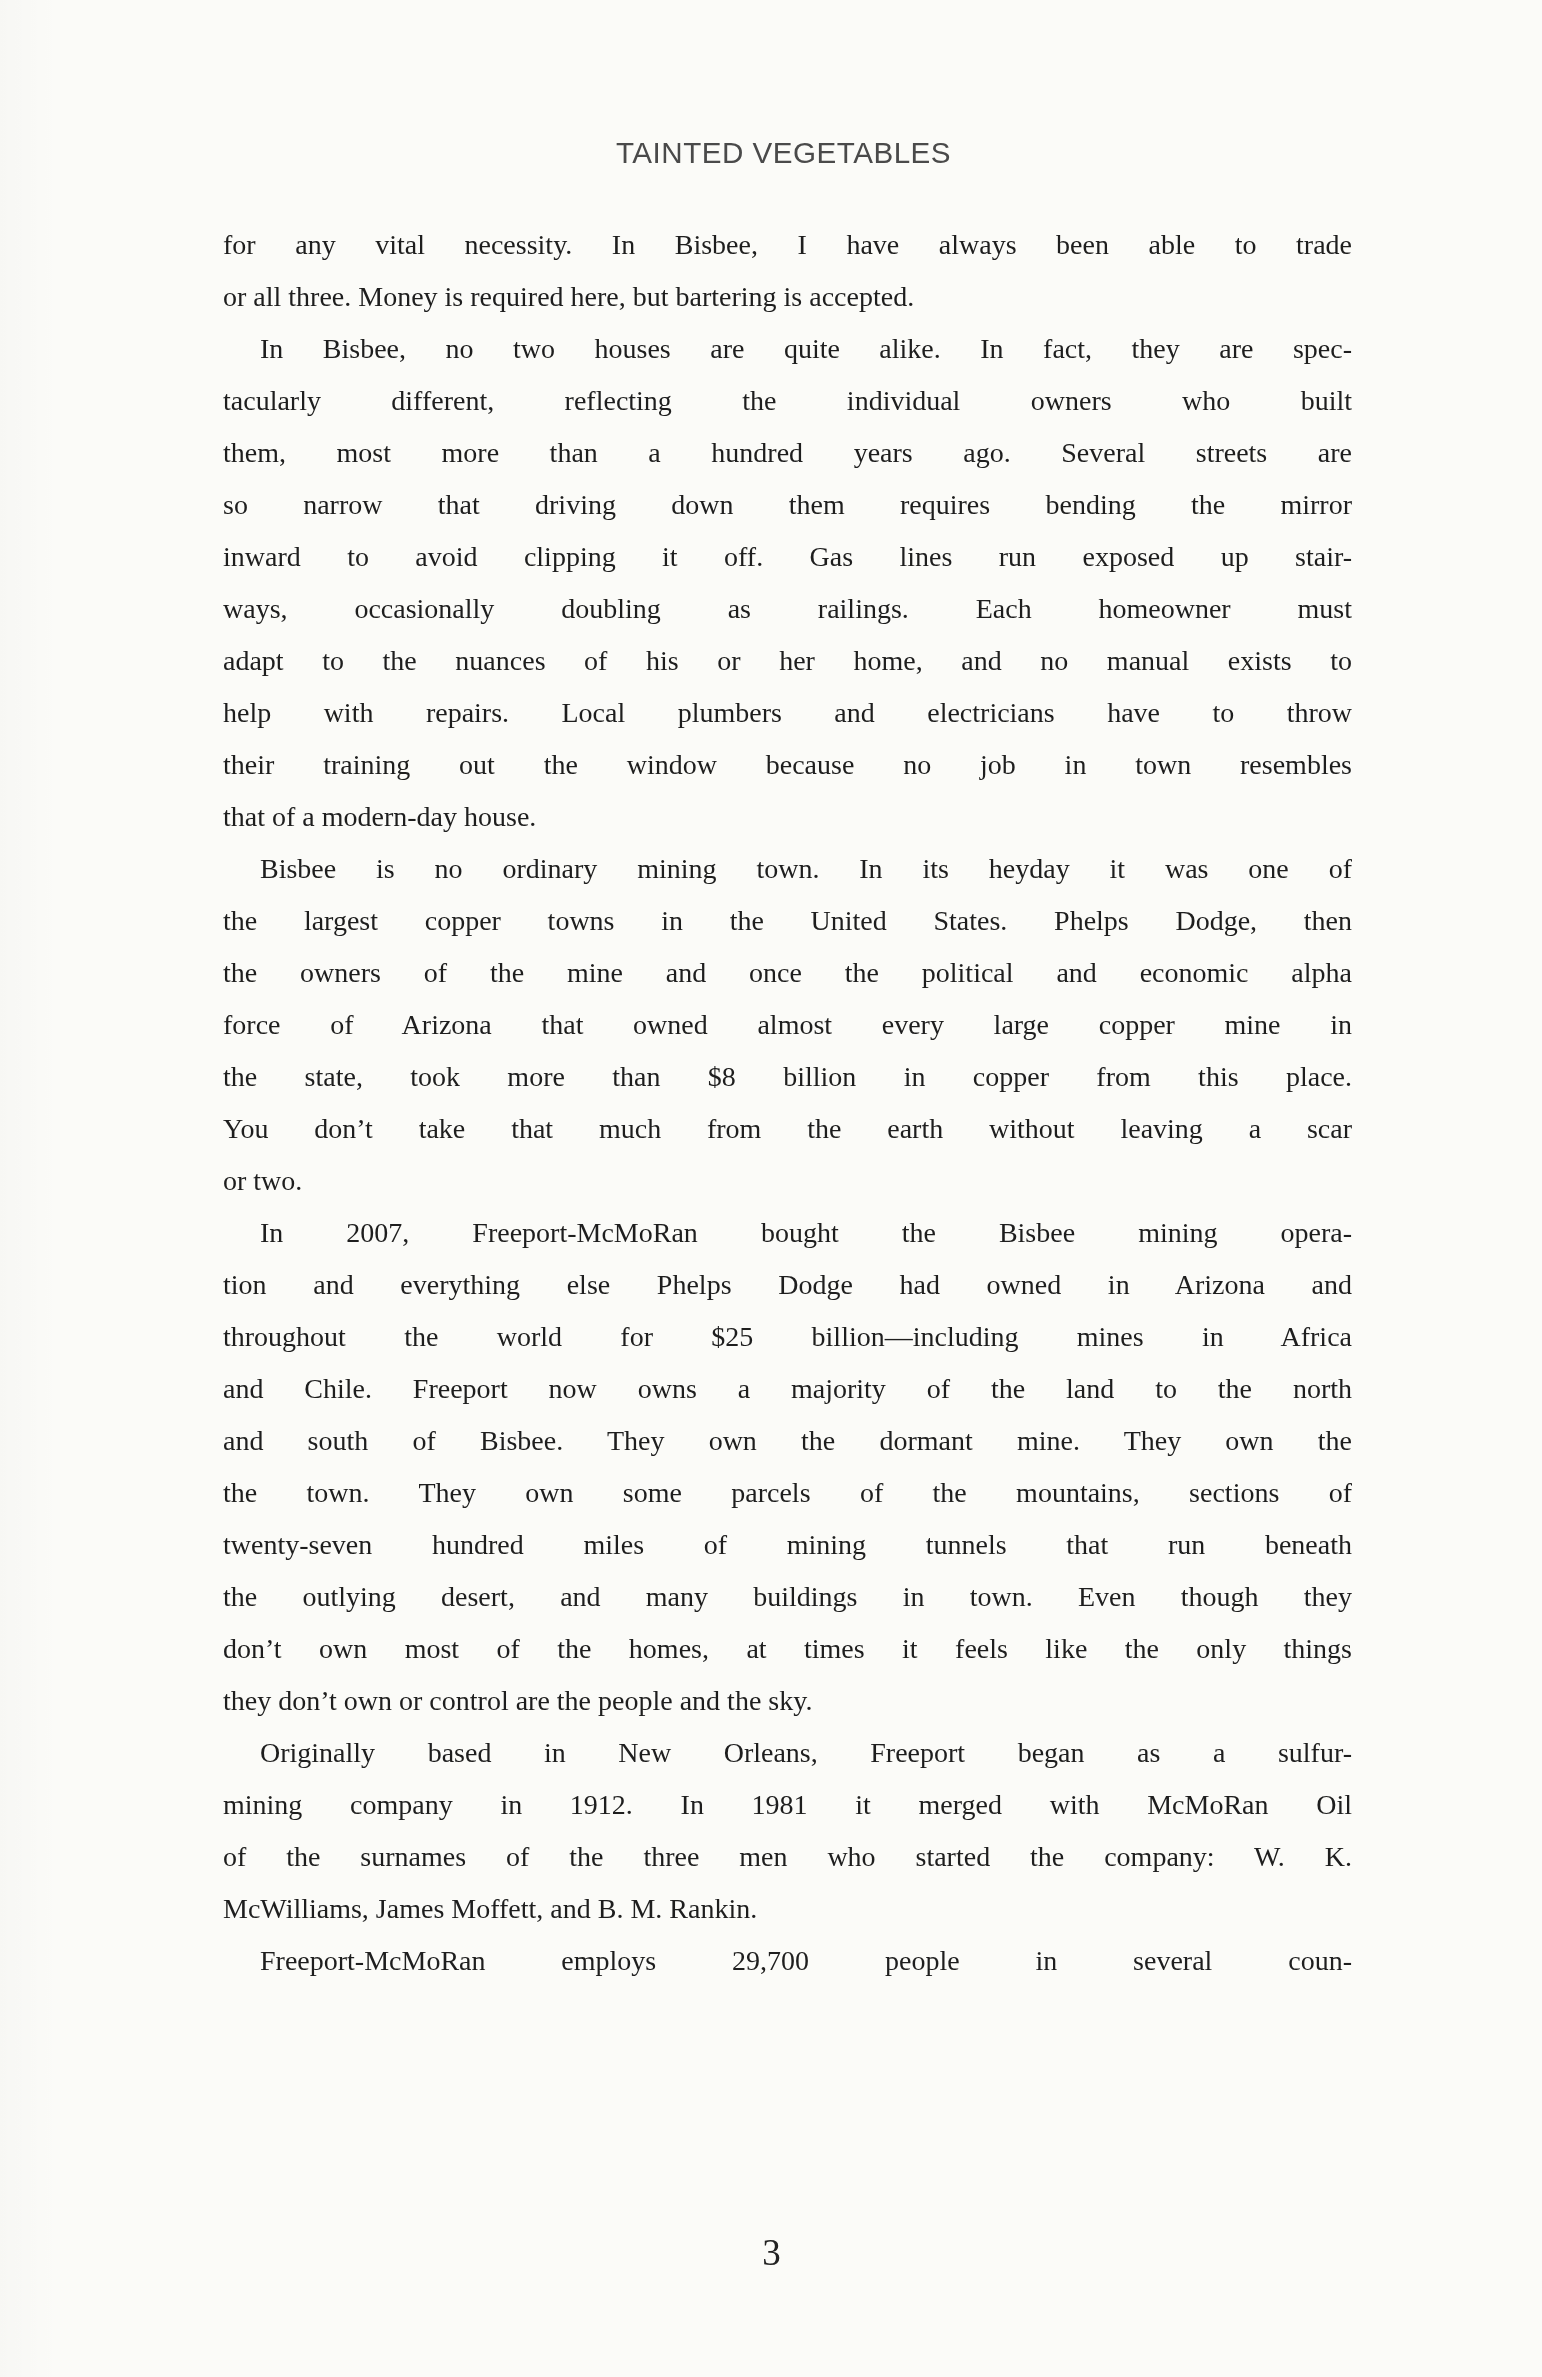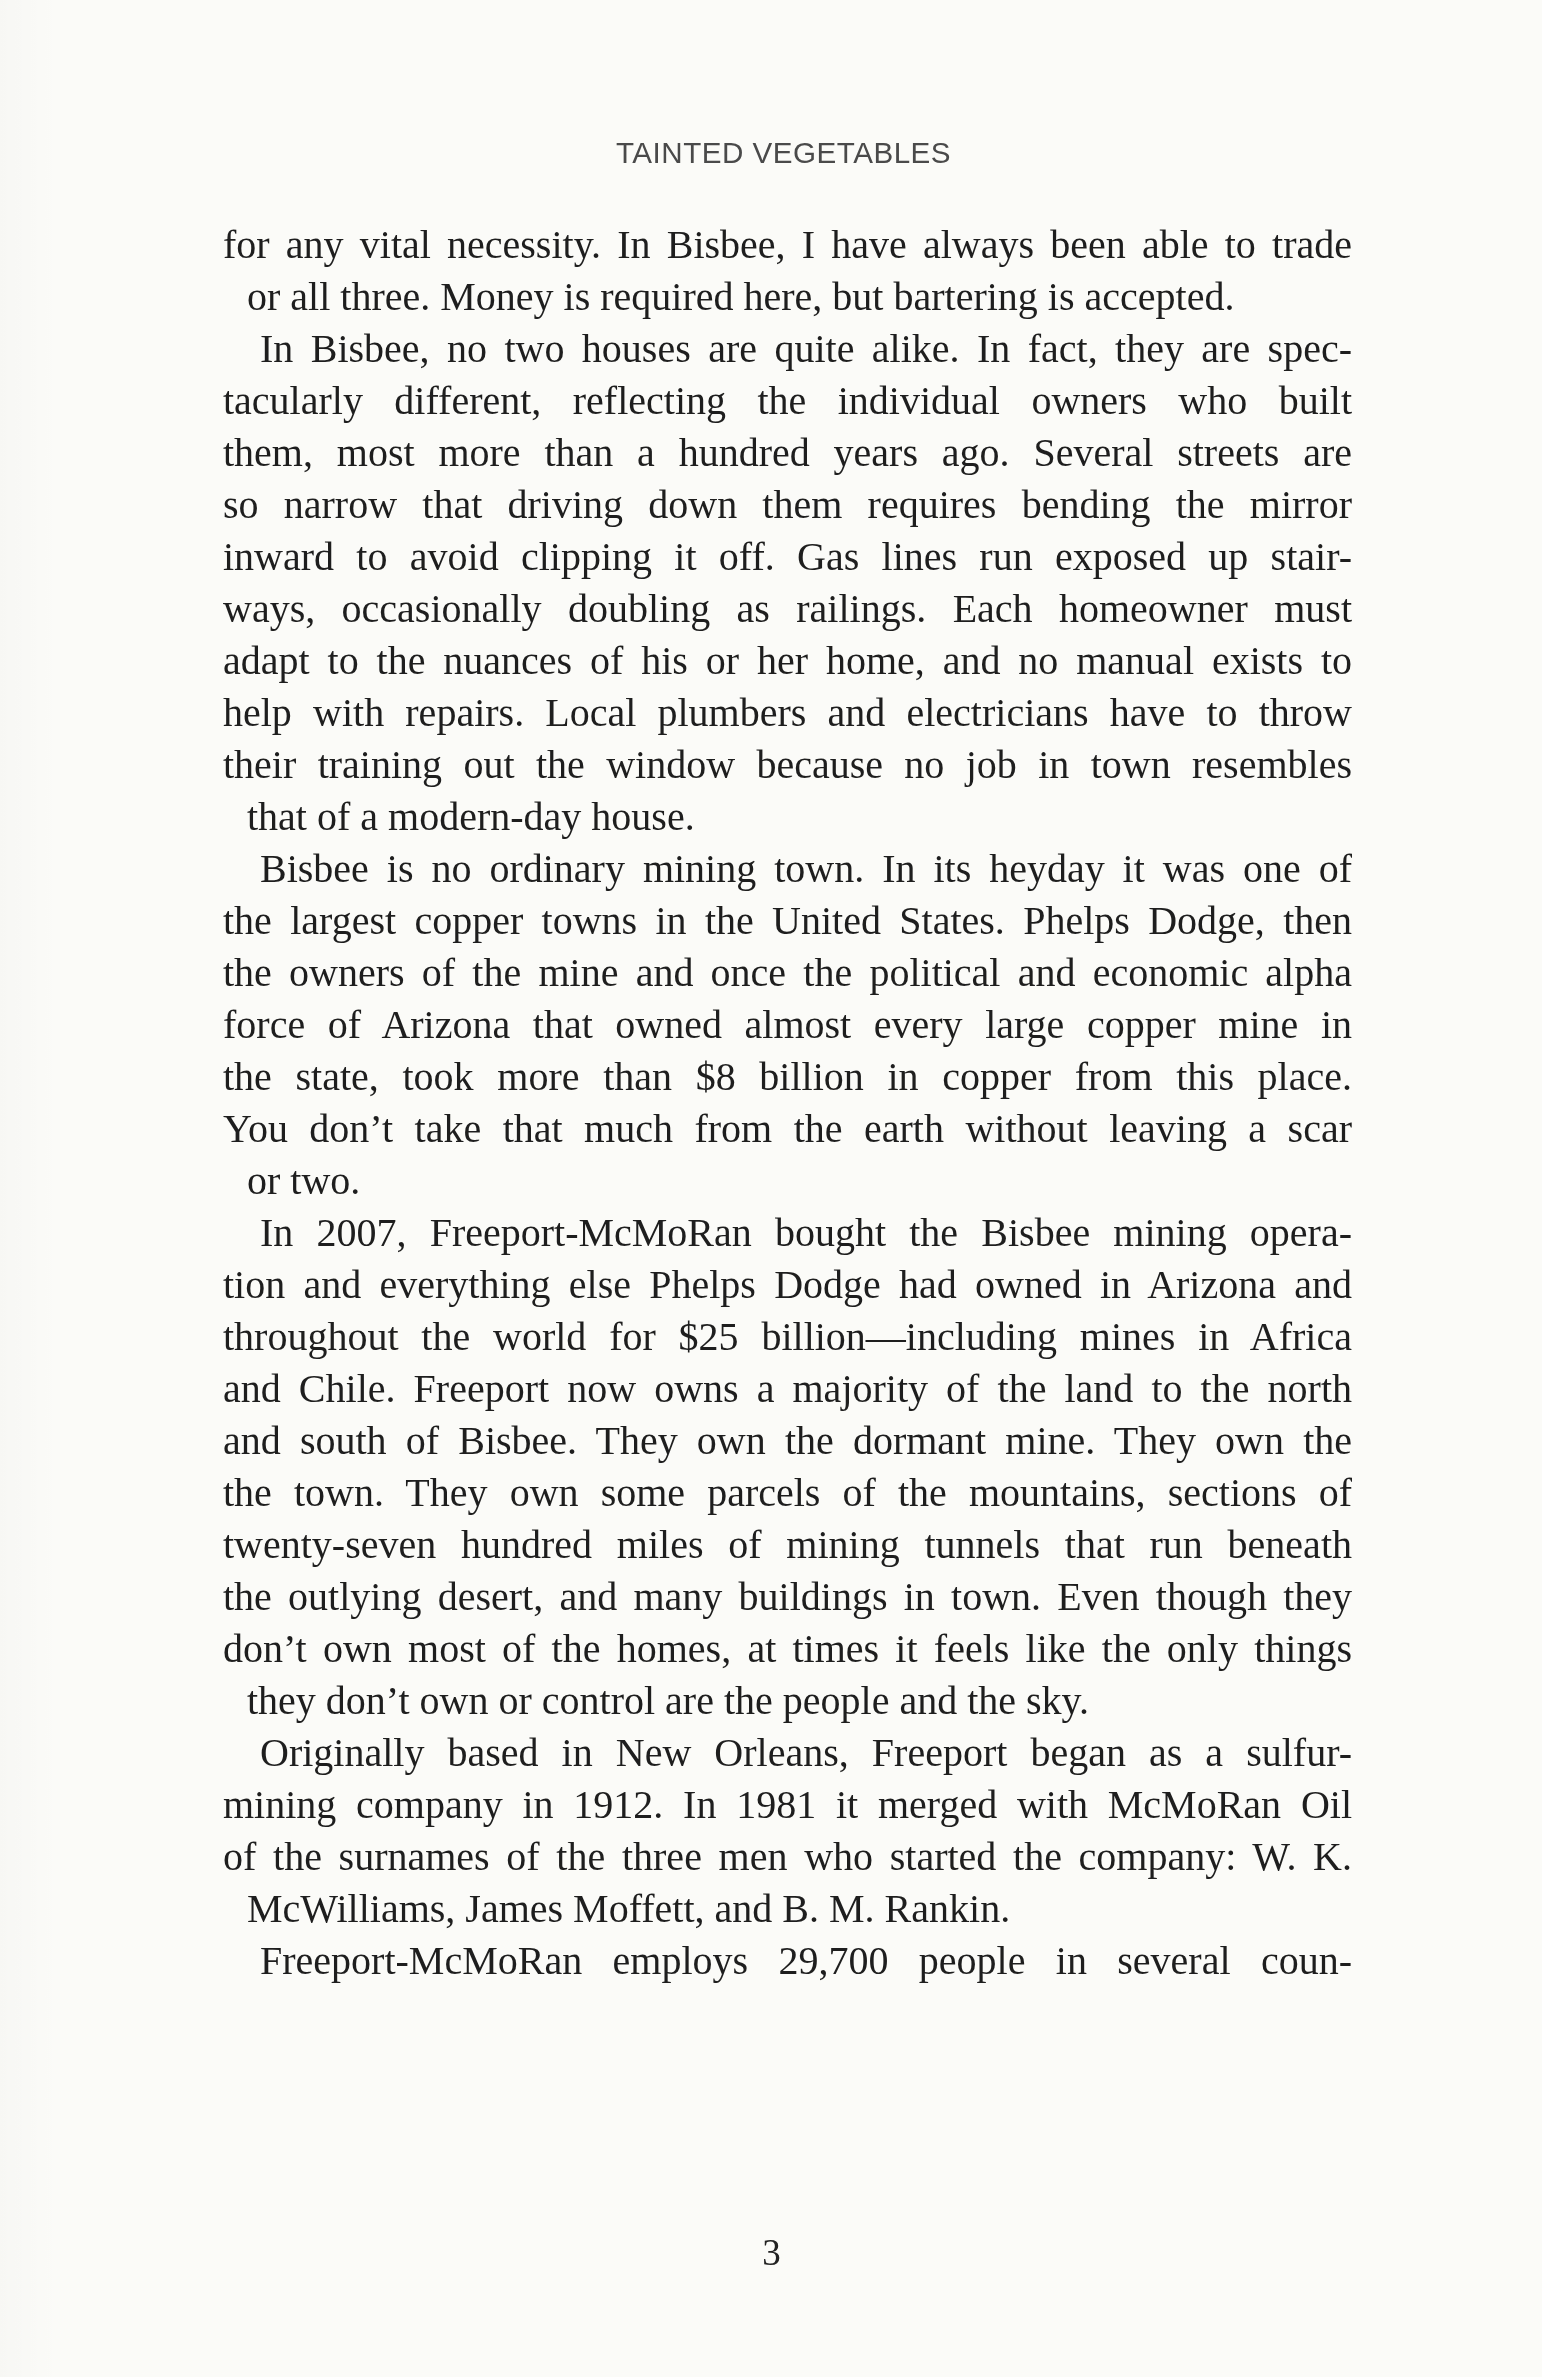--- a/index.html
+++ b/index.html
@@ -32,34 +32,33 @@
       letter-spacing: 0.5px;
       color: #4a4a4a;
       padding-left: 12px;
     }
     .body-text {
       position: absolute;
       left: 223px;
       top: 219px;
       width: 1129px;
       font-family: "Liberation Serif", serif;
-      font-size: 40px;
+      font-size: 28px;
       color: #1e1e1e;
     }
     .line {
       height: 52px;
       line-height: 52px;
       white-space: nowrap;
       text-align: justify;
       text-align-last: justify;
       overflow: hidden;
     }
     .line.last {
       text-align-last: left;
-      margin-left: 24px;
     }
     .line.indent {
       padding-left: 37px;
     }
     .folio {
       position: absolute;
       top: 2231px;
       left: 0;
       width: 1543px;
       text-align: center;

